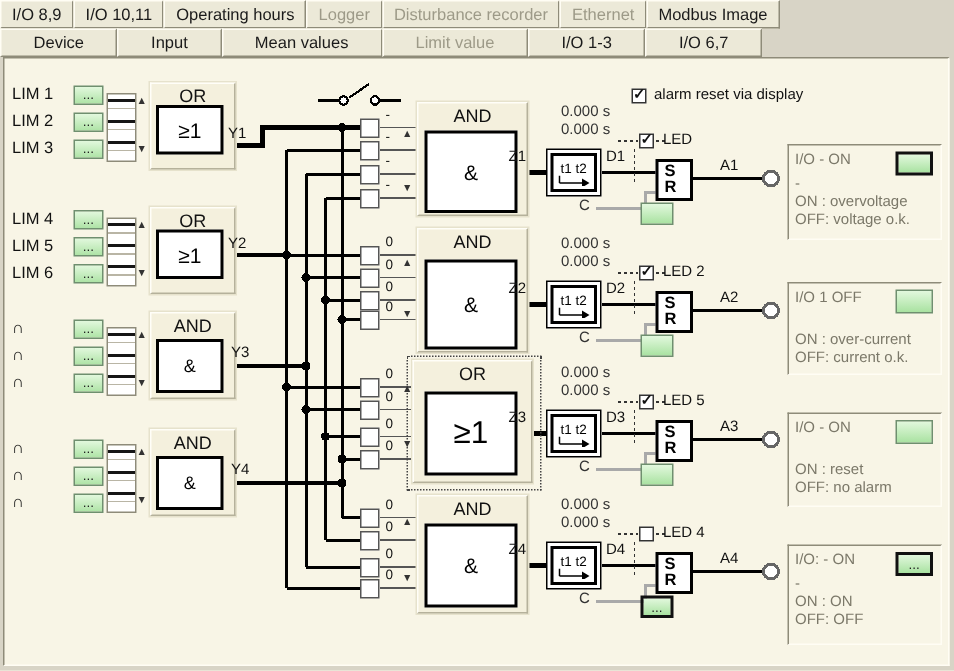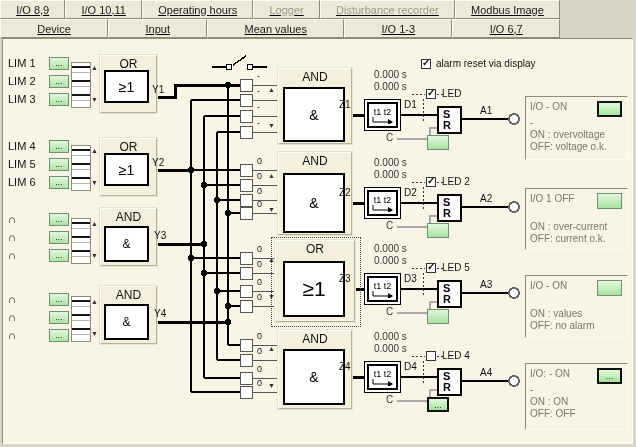--- a/index.html
+++ b/index.html
@@ -1,21 +1,21 @@
 <!DOCTYPE html>
 <html><head>
 <meta charset="utf-8">
 <style>
   html,body { margin:0; padding:0; }
   body {
     width:636px; height:447px; position:relative; overflow:hidden;
     background:#d8d4c6; font-family:"Liberation Sans",sans-serif;
     -webkit-font-smoothing:none;
   }
-  .tabrow { position:absolute; left:0; width:560px; height:19px; display:flex; z-index:4;text-decoration:underline; }
+  .tabrow { position:absolute; left:0; width:508px; height:19px; display:flex; z-index:4; }
   .tab {
     flex:1 1 auto; font-size:11px; color:#1a1a1a; background:#ece9d8;
     border:1px solid; border-color:#fffdf4 #8e8b79 #8e8b79 #fffdf4;
     display:flex; align-items:center; justify-content:center;
     padding:0 7px; white-space:nowrap; box-sizing:border-box; cursor:default;
   }
   .tab.disabled { color:#9d9a88; }
   .tab.active { background:#f8f5e6; border-bottom-color:#f8f5e6; position:relative; z-index:6; }
   .panel {
     position:absolute; left:2px; top:38px; width:631px; height:406px;
@@ -79,26 +79,28 @@
 </style>
 </head>
 <body>
 
 <div class="tabrow" style="top:0">
   <div class="tab">I/O 8,9</div>
   <div class="tab">I/O 10,11</div>
   <div class="tab">Operating hours</div>
   <div class="tab disabled">Logger</div>
   <div class="tab disabled">Disturbance recorder</div>
+  <div class="tab disabled">Ethernet</div>
   <div class="tab">Modbus Image</div>
 </div>
 <div class="tabrow" style="top:19px">
   <div class="tab">Device</div>
   <div class="tab">Input</div>
   <div class="tab">Mean values</div>
+  <div class="tab disabled">Limit value</div>
   <div class="tab">I/O 1-3</div>
   <div class="tab">I/O 6,7</div>
 </div>
 
 <div class="panel"></div>
 
 <svg class="wires" width="636" height="447" shape-rendering="crispEdges">
   <g stroke="#000" fill="none" stroke-width="3">
     <path d="M149,97 H175 V85 H240 M149,170 H191 M149,244 H204 M149,322 H228"></path>
     <path d="M345,115 H364 M345,203 H364 M345,289 H364 M345,377 H364"></path>
@@ -384,21 +386,21 @@
 <div class="infop" style="left:525px;top:188px;height:62px">
   <div class="ptitle">I/O 1 OFF</div>
   <div class="pline"></div>
   <div class="pline">ON : over-current</div>
   <div class="pline">OFF: current o.k.</div>
   <div class="pbtn"></div>
 </div>
 <div class="infop" style="left:525px;top:275px;height:63px">
   <div class="ptitle">I/O - ON</div>
   <div class="pline"></div>
-  <div class="pline">ON : values</div>
+  <div class="pline">ON : reset</div>
   <div class="pline">OFF: no alarm</div>
   <div class="pbtn"></div>
 </div>
 <div class="infop" style="left:525px;top:363px;height:67px">
   <div class="ptitle">I/O: - ON</div>
   <div class="pline">-</div>
   <div class="pline">ON : ON</div>
   <div class="pline">OFF: OFF</div>
   <div class="pbtn focus">...</div>
 </div>

